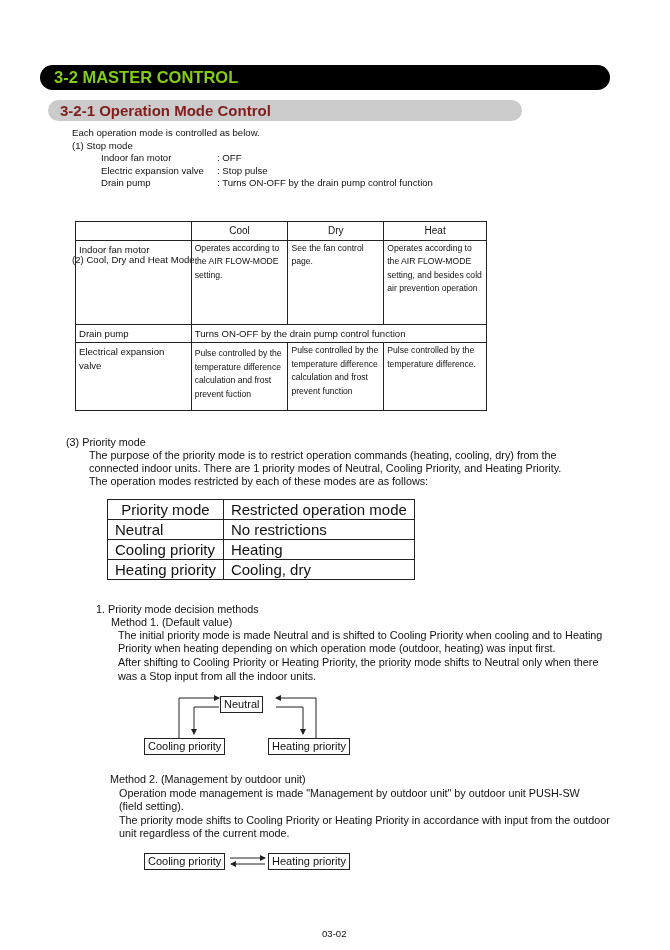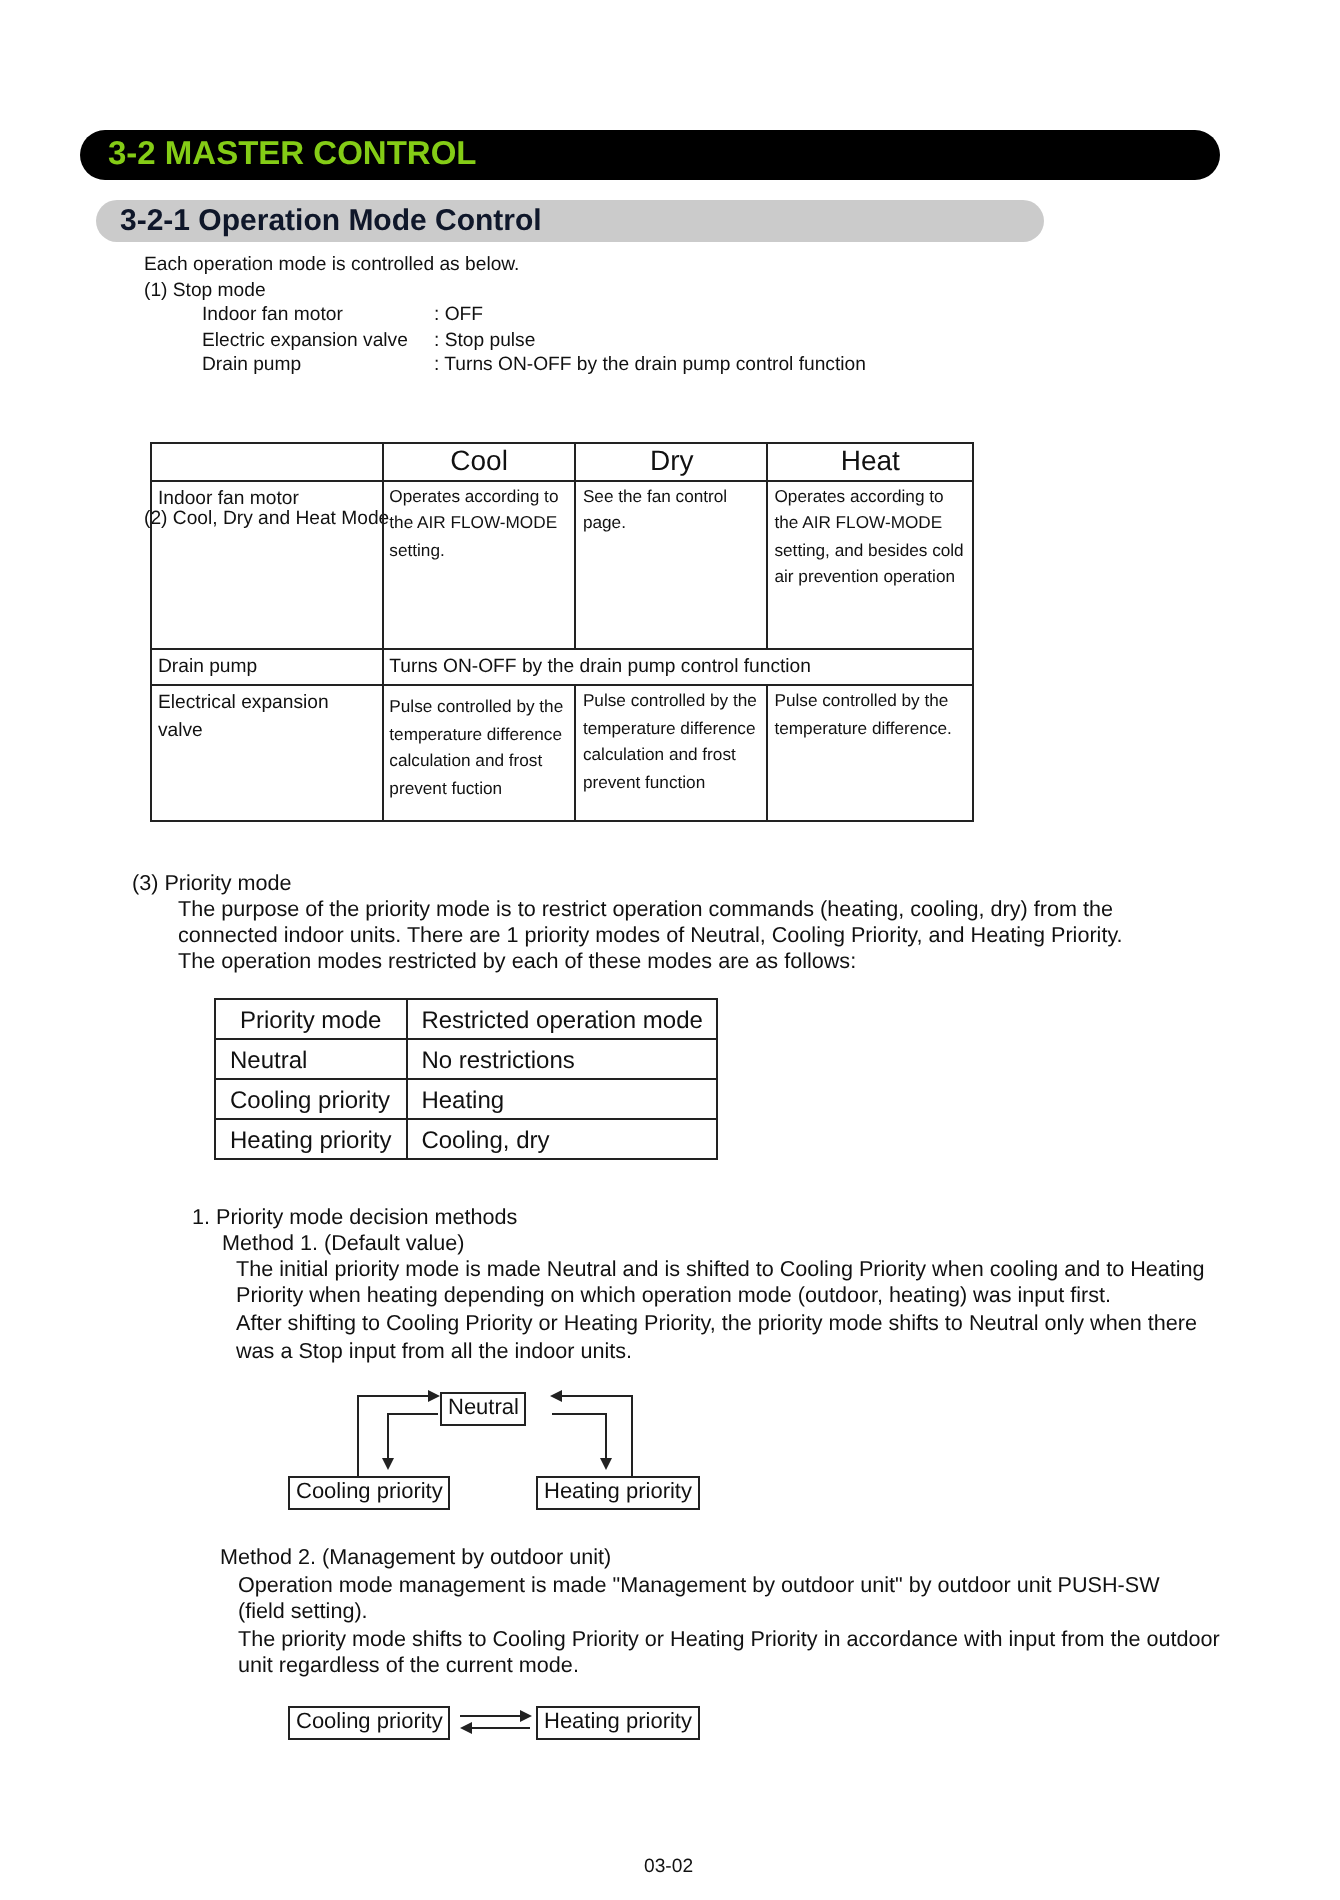--- a/index.html
+++ b/index.html
@@ -1,26 +1,26 @@
 <!DOCTYPE html>
 <html><head>
 <meta charset="utf-8">
 <style>
   html,body{margin:0;padding:0;background:#fff;}
   body{width:670px;height:950px;position:relative;font-family:"Liberation Sans",sans-serif;color:#111;overflow:hidden;}
   .abs{position:absolute;}
   .hdr1{left:40px;top:65px;width:570px;height:25px;background:#000;border-radius:13px;color:#84cc16;font-weight:bold;font-size:16.5px;line-height:25px;padding-left:14px;box-sizing:border-box;}
-  .hdr2{left:48px;top:100px;width:474px;height:21px;background:#cbcbcb;border-radius:11px;color:#0f172a;font-weight:bold;font-size:15px;line-height:21px;padding-left:12px;box-sizing:border-box;}
+  .hdr2{left:48px;top:100px;width:474px;height:21px;background:#cbcbcb;border-radius:11px;color:#7f1d1d;font-weight:bold;font-size:15px;line-height:21px;padding-left:12px;box-sizing:border-box;}
   .t{font-size:9.6px;line-height:12.5px;white-space:nowrap;}
   .p{font-size:10.8px;line-height:13.2px;white-space:nowrap;}
   table{border-collapse:collapse;}
   .mt td{border:1px solid #222;font-size:8.6px;line-height:13.4px;vertical-align:top;padding:1px 3px;}
   .mt td.lbl{font-size:9.6px;padding:2px 3px;}
-  .mt tr.h td{text-align:center;font-size:14px;height:16px;vertical-align:middle;}
-  .pt td{border:1px solid #222;font-size:12px;height:19px;padding:0 7px;vertical-align:middle;}
+  .mt tr.h td{text-align:center;font-size:10px;height:16px;vertical-align:middle;}
+  .pt td{border:1px solid #222;font-size:15px;height:19px;padding:0 7px;vertical-align:middle;}
   .pt tr.h td{text-align:center;}
   .box{position:absolute;border:1px solid #222;font-size:11px;line-height:15px;padding:0 3px;background:#fff;white-space:nowrap;}
   svg{position:absolute;left:0;top:0;}
 </style>
 </head>
 <body>
 
 <div class="abs hdr1">3-2 MASTER CONTROL</div>
 <div class="abs hdr2">3-2-1 Operation Mode Control</div>
 

